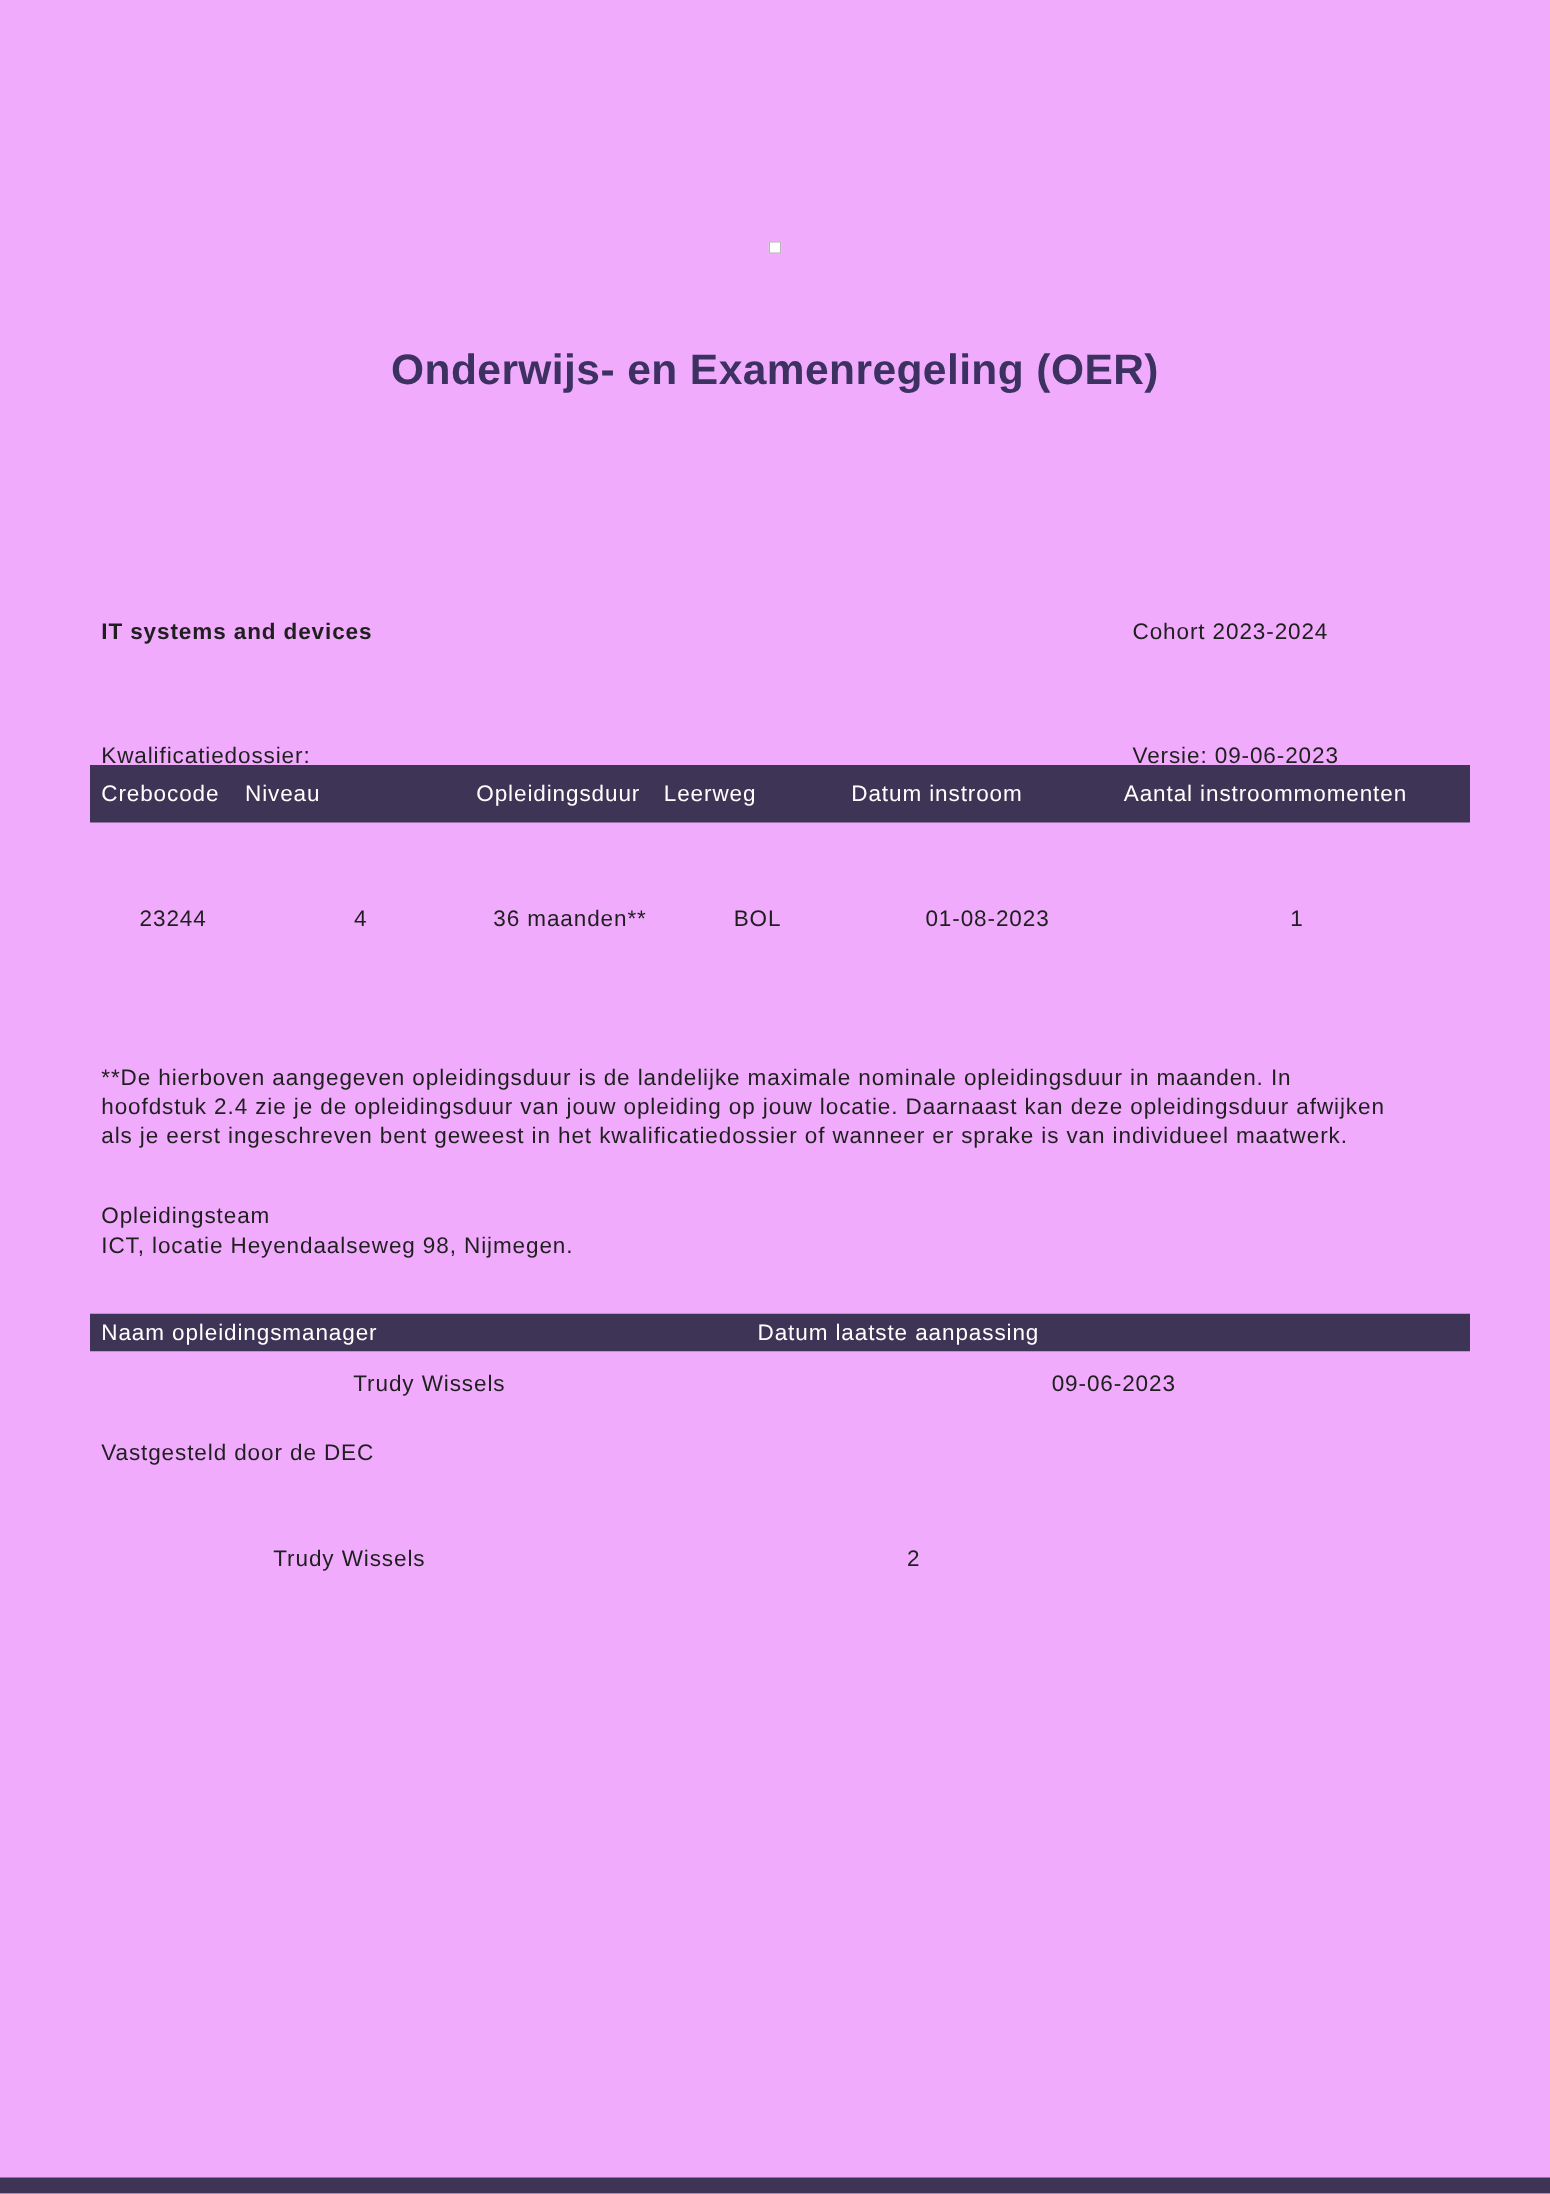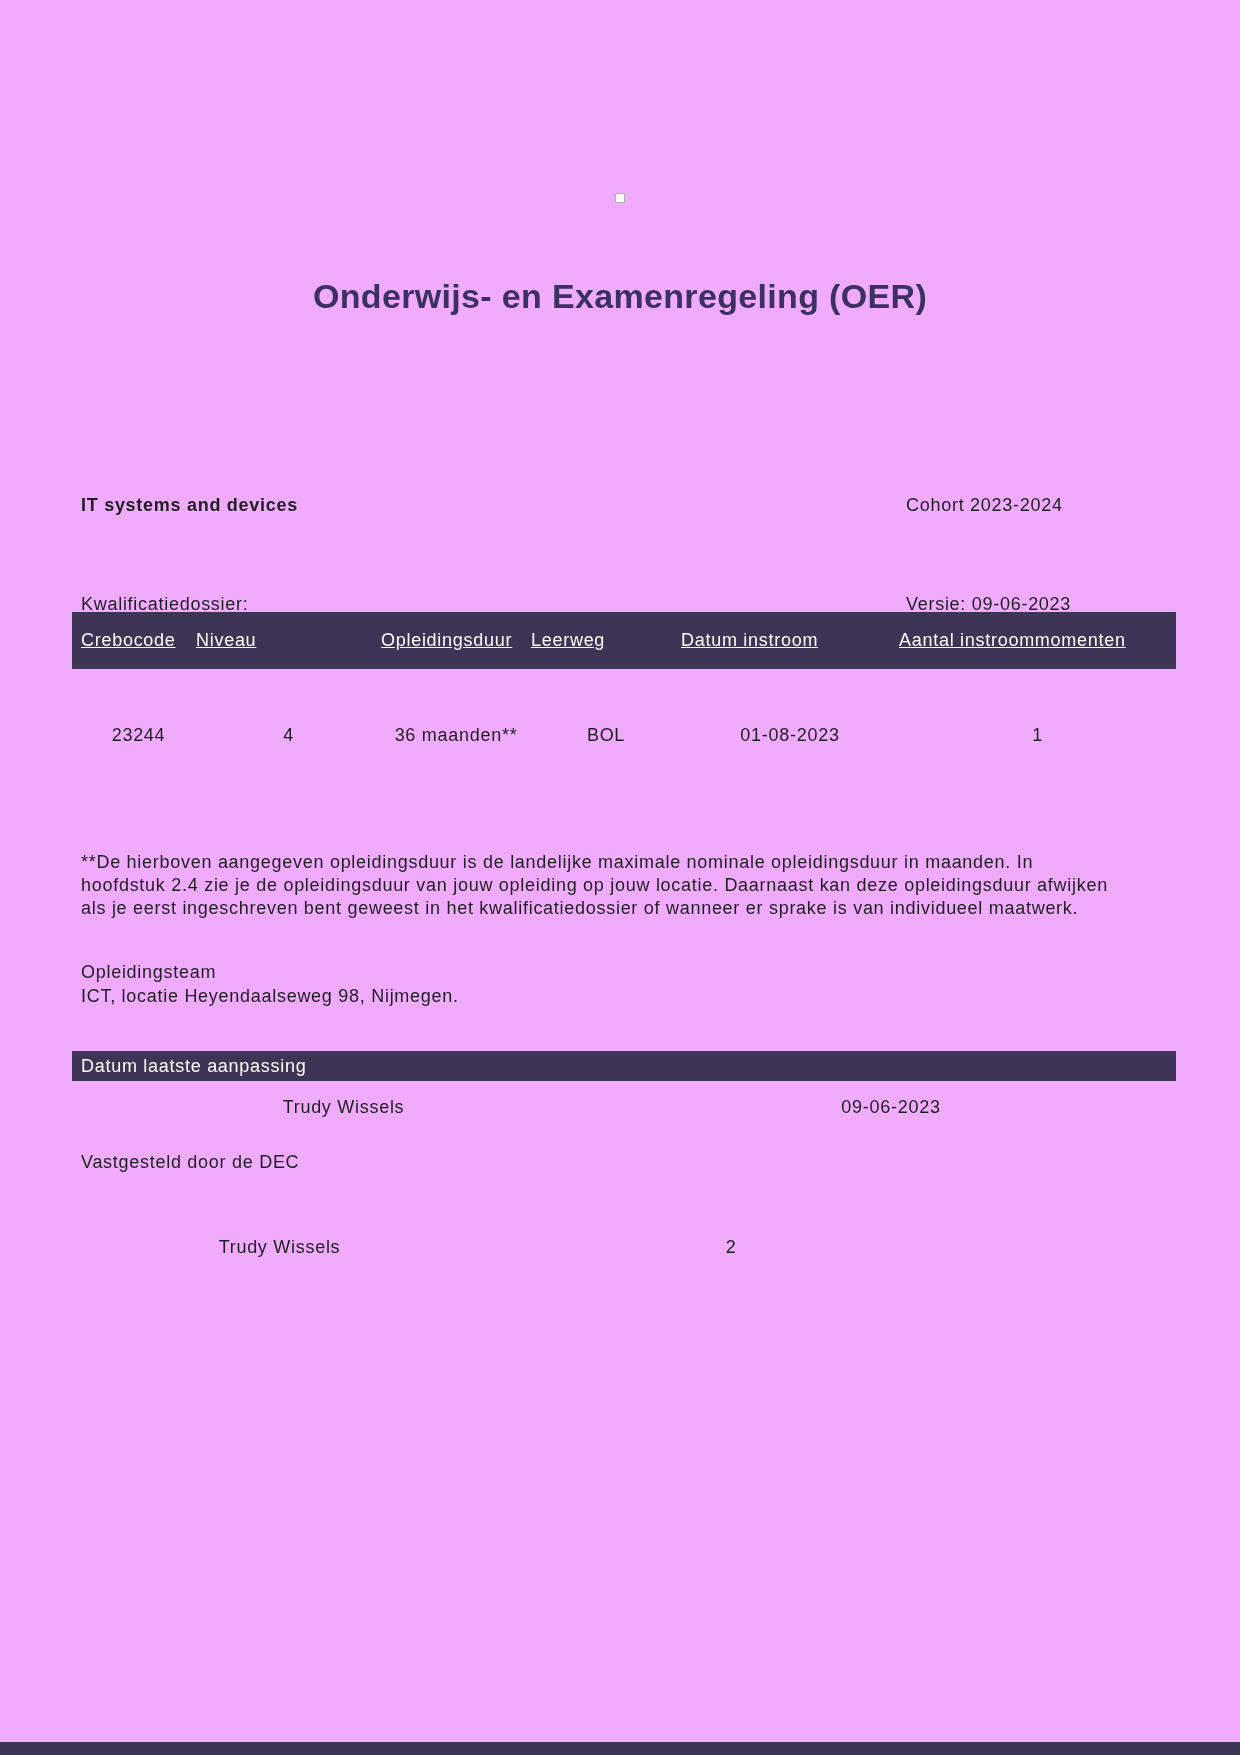--- a/index.html
+++ b/index.html
@@ -67,21 +67,21 @@
     display: grid;
     box-sizing: border-box;
     padding-left: 9px;
     line-height: 22px;
     text-align: center;
   }
   .grid-program { grid-template-columns: 115px 185px 150px 150px 218px auto; }
   .grid-manager { grid-template-columns: 525px auto; }
   .grid-vaststelling { grid-template-columns: 397px 506px auto; }
 
-  .t1-header { top: 612px; height: 57px; text-decoration: underline; }
+  .t1-header { top: 612px; height: 46px; }
   .t1-row    { top: 724px; }
 
   .note {
     position: absolute;
     left: 81px;
     top: 851px;
     width: 1100px;
     line-height: 23px;
   }
 
@@ -157,20 +157,21 @@
     <div>hoofdstuk 2.4 zie je de opleidingsduur van jouw opleiding op jouw locatie. Daarnaast kan deze opleidingsduur afwijken</div>
     <div>als je eerst ingeschreven bent geweest in het kwalificatiedossier of wanneer er sprake is van individueel maatwerk.</div>
   </div>
 
   <div class="team">
     <div>Opleidingsteam</div>
     <div>ICT, locatie Heyendaalseweg 98, Nijmegen.</div>
   </div>
 
   <div class="tbl-header grid-manager t2-header">
+    <span class="cell">Naam opleidingsmanager</span>
     <span class="cell">Datum laatste aanpassing</span>
   </div>
   <div class="tbl-row grid-manager t2-row">
     <span class="cell">Trudy Wissels</span>
     <span class="cell">09-06-2023</span>
   </div>
 
   <div class="vastgesteld">Vastgesteld door de DEC</div>
 
   <div class="tbl-row grid-vaststelling t3-row">

